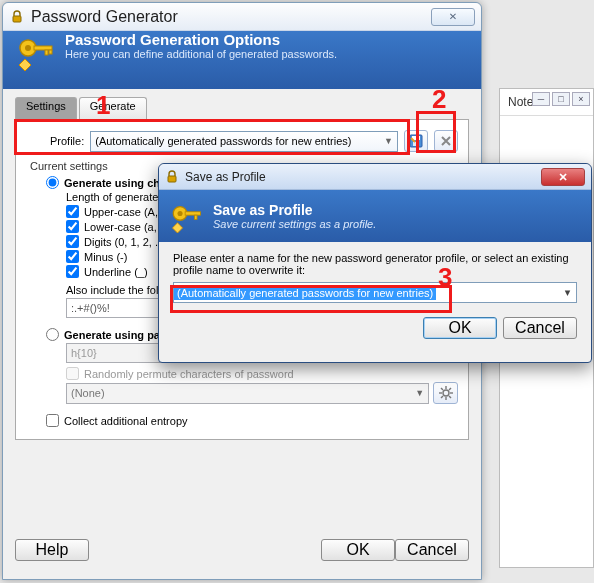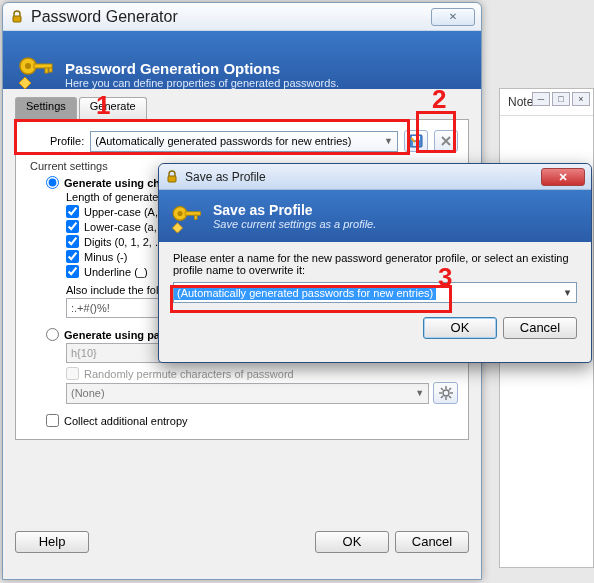--- a/index.html
+++ b/index.html
@@ -11,21 +11,21 @@
     box-shadow: 0 0 8px rgba(0,0,0,0.3); }
   .titlebar { height: 28px; background: linear-gradient(#fdfdfe,#e6edf6);
     border-radius: 6px 6px 0 0; display: flex; align-items: center; padding: 0 6px;
     border-bottom: 1px solid #c9d6e8; }
   .titlebar .lock-icon { width: 16px; height: 16px; margin-right: 6px; display:flex;align-items:center;justify-content:center; }
   .titlebar .title { flex: 1; color: #222; font-size: 16px; }
   .win-close { width: 44px; height: 18px; border: 1px solid #8aa0bb; border-radius: 3px;
     background: linear-gradient(#f7fbff,#dbe7f5); color: #5a6a80; font-size: 10px; text-align: center; line-height: 16px; }
   
   .banner { height: 58px; background: linear-gradient(#3a78c8,#2a5ca8);
-    display: flex; align-items: flex-end; padding: 0 12px; color: #fff; }
+    display: flex; align-items: flex-start; padding: 0 12px; color: #fff; }
   .key-icon { width: 40px; height: 40px; margin-right: 10px; position: relative; }
   .banner .big { font-size: 15px; font-weight: bold; }
   .banner .small { font-size: 11px; color: #dbe8fb; }
   
   .body { padding: 8px 12px; }
   .tabs { height: 22px; display: flex; gap: 2px; }
   .tab { padding: 2px 10px; border: 1px solid #aaa; border-bottom: none;
     background: linear-gradient(#fdfdfd,#e8e8e8); border-radius: 3px 3px 0 0; font-size: 11px; }
   .tab.active { background: #a3a3a3; }
   .panel { border: 1px solid #aaa; background: #fff; padding: 10px 10px; }
@@ -45,24 +45,24 @@
   .chk-row { display: flex; align-items: center; gap: 5px; margin: 2px 0; font-size: 11px; }
   input[type=radio], input[type=checkbox] { margin: 0; }
   .subfield { height: 20px; border: 1px solid #abadb3; background: #fff; font-size: 11px;
     padding: 0 4px; display: flex; align-items: center; color: #555; }
   .subfield.disabled { background: #f3f3f3; color: #999; }
   .select-disabled { height: 21px; border: 1px solid #abadb3; background: #f3f3f3;
     font-size: 11px; padding: 0 4px; display: flex; align-items: center; justify-content: space-between; color: #777; width: 380px; }
   .gear-btn { width: 26px; height: 22px; border: 1px solid #9fb4d4;
     background: linear-gradient(#fefefe,#e5ecf8); border-radius: 3px; display:inline-flex;align-items:center;justify-content:center; margin-left:4px; }
   
-  .dialog-buttons { position: absolute; left: 0; right: 0; bottom: 20px; padding: 6px 12px;
-    display: flex; gap: 6px; }
+  .dialog-buttons { position: absolute; left: 0; right: 0; bottom: 12px; padding: 6px 12px;
+    display: flex; }
   .btn { min-width: 74px; height: 22px; border: 1px solid #8a8a8a; border-radius: 3px;
-    background: linear-gradient(#fdfdfd,#e2e2e2); font-size: 13px; text-align: center; line-height: 20px; }
+    background: linear-gradient(#fdfdfd,#e2e2e2); font-size: 16px; text-align: center; line-height: 20px; }
   .spacer { flex: 1; }
   
   
   .anno { position: absolute; border: 3px solid #ef1b1b; pointer-events: none; }
   .anum { position: absolute; color: #ef1b1b; font-size: 26px; font-weight: bold; pointer-events: none; }
   
   
   .sub-dialog { position: absolute; left: 158px; top: 163px; width: 434px; height: 200px;
     background: #f0f0f0; border: 1px solid #2a4d80; border-radius: 6px 6px 4px 4px;
     box-shadow: 0 6px 18px rgba(0,0,0,0.45); }
@@ -128,21 +128,21 @@
         <rect x="19" y="15" width="18" height="4" fill="#f3c21a" stroke="#b78700"></rect>
         <rect x="30" y="19" width="3" height="5" fill="#f3c21a" stroke="#b78700"></rect>
         <rect x="34" y="19" width="3" height="4" fill="#f3c21a" stroke="#b78700"></rect>
         <g transform="translate(4,28)">
             <path d="M6 0 L12 6 L6 12 L0 6 Z" fill="#ffd24a" stroke="#cc8a00"></path>
           </g>
       </svg>
     </div>
     <div>
       <div class="big">Password Generation Options</div>
-      <div class="small">Here you can define properties of generated passwords.</div>
+      <div class="small">Here you can define additional of generated passwords.</div>
     </div>
   </div>
 
   <div class="body">
     <div class="tabs">
       <div class="tab active">Settings</div>
       <div class="tab">Generate</div>
     </div>
     <div class="panel">
       <div class="profile-row">

